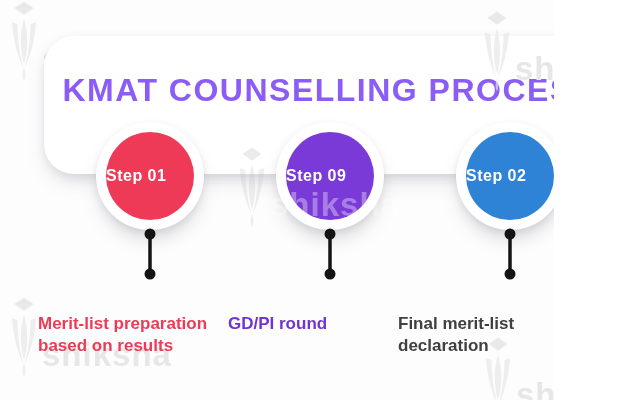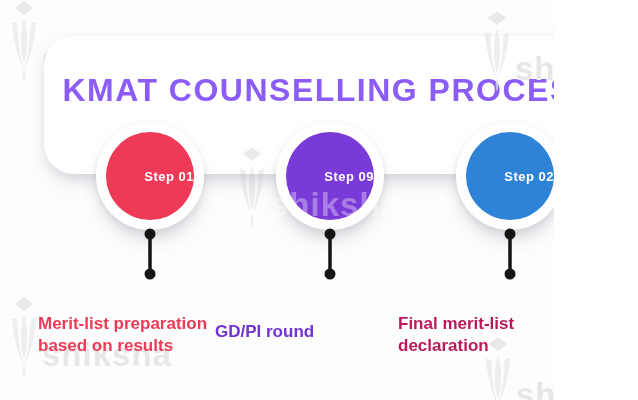--- a/index.html
+++ b/index.html
@@ -40,41 +40,41 @@
 
   
   .step-disc {
     position:absolute; top:122px; width:108px; height:108px;
     background:#ffffff; border-radius:50%; z-index:3;
     box-shadow: 0 12px 18px -4px rgba(110,110,130,0.28), 0 2px 6px rgba(110,110,130,0.12);
     display:flex; align-items:center; justify-content:center;
   }
   .step-inner {
     width:88px; height:88px; border-radius:50%;
-    display:flex; align-items:center; justify-content:flex-end;
-    color:#ffffff; font-size:13px; font-weight:700; letter-spacing:0.5px;
+    display:flex; align-items:center; justify-content:flex-start;
+    color:#ffffff; font-size:16px; font-weight:700; letter-spacing:0.5px;
   }
   .step-1 { left:96px; }
   .step-2 { left:276px; }
   .step-3 { left:456px; }
 
   
   .pin { position:absolute; top:228px; width:12px; height:52px; z-index:3; color:#141414; }
   .pin-1 { left:144px; }
   .pin-2 { left:324px; }
   .pin-3 { left:504px; }
 
   
   .caption {
     position:absolute; top:313px; width:224px; z-index:3;
     font-size:17px; font-weight:700; line-height:1.28;
     white-space:pre-line;
   }
   .caption-1 { left:38px; }
-  .caption-2 { left:215px;margin-top:8px; }
+  .caption-2 { left:228px; }
   .caption-3 { left:398px; }
 </style>
 </head>
 <body>
 
 <div class="canvas">
 
   <div class="watermark wm-top-left">
     <svg class="bird" viewBox="0 0 34 86">
       <polygon points="17,0 27,7 17,14 7,7" fill="currentColor" fill-opacity="0.9"></polygon>
@@ -162,16 +162,16 @@
   </svg>
   <svg class="pin pin-3" viewBox="0 0 12 52" style="color: rgb(20, 20, 20);">
     <line x1="6" y1="6" x2="6" y2="46" stroke="currentColor" stroke-width="3.5"></line>
     <circle cx="6" cy="6" r="5.5" fill="currentColor"></circle>
     <circle cx="6" cy="46" r="5.5" fill="currentColor"></circle>
   </svg>
 
   <div class="caption caption-1" style="color: rgb(238, 58, 86);">Merit-list preparation
 based on results</div>
   <div class="caption caption-2" style="color: rgb(113, 52, 210);">GD/PI round</div>
-  <div class="caption caption-3" style="color: #be185d;">Final merit-list
+  <div class="caption caption-3" style="color: #404040;">Final merit-list
 declaration</div>
 
 </div>
 
 </body></html>

